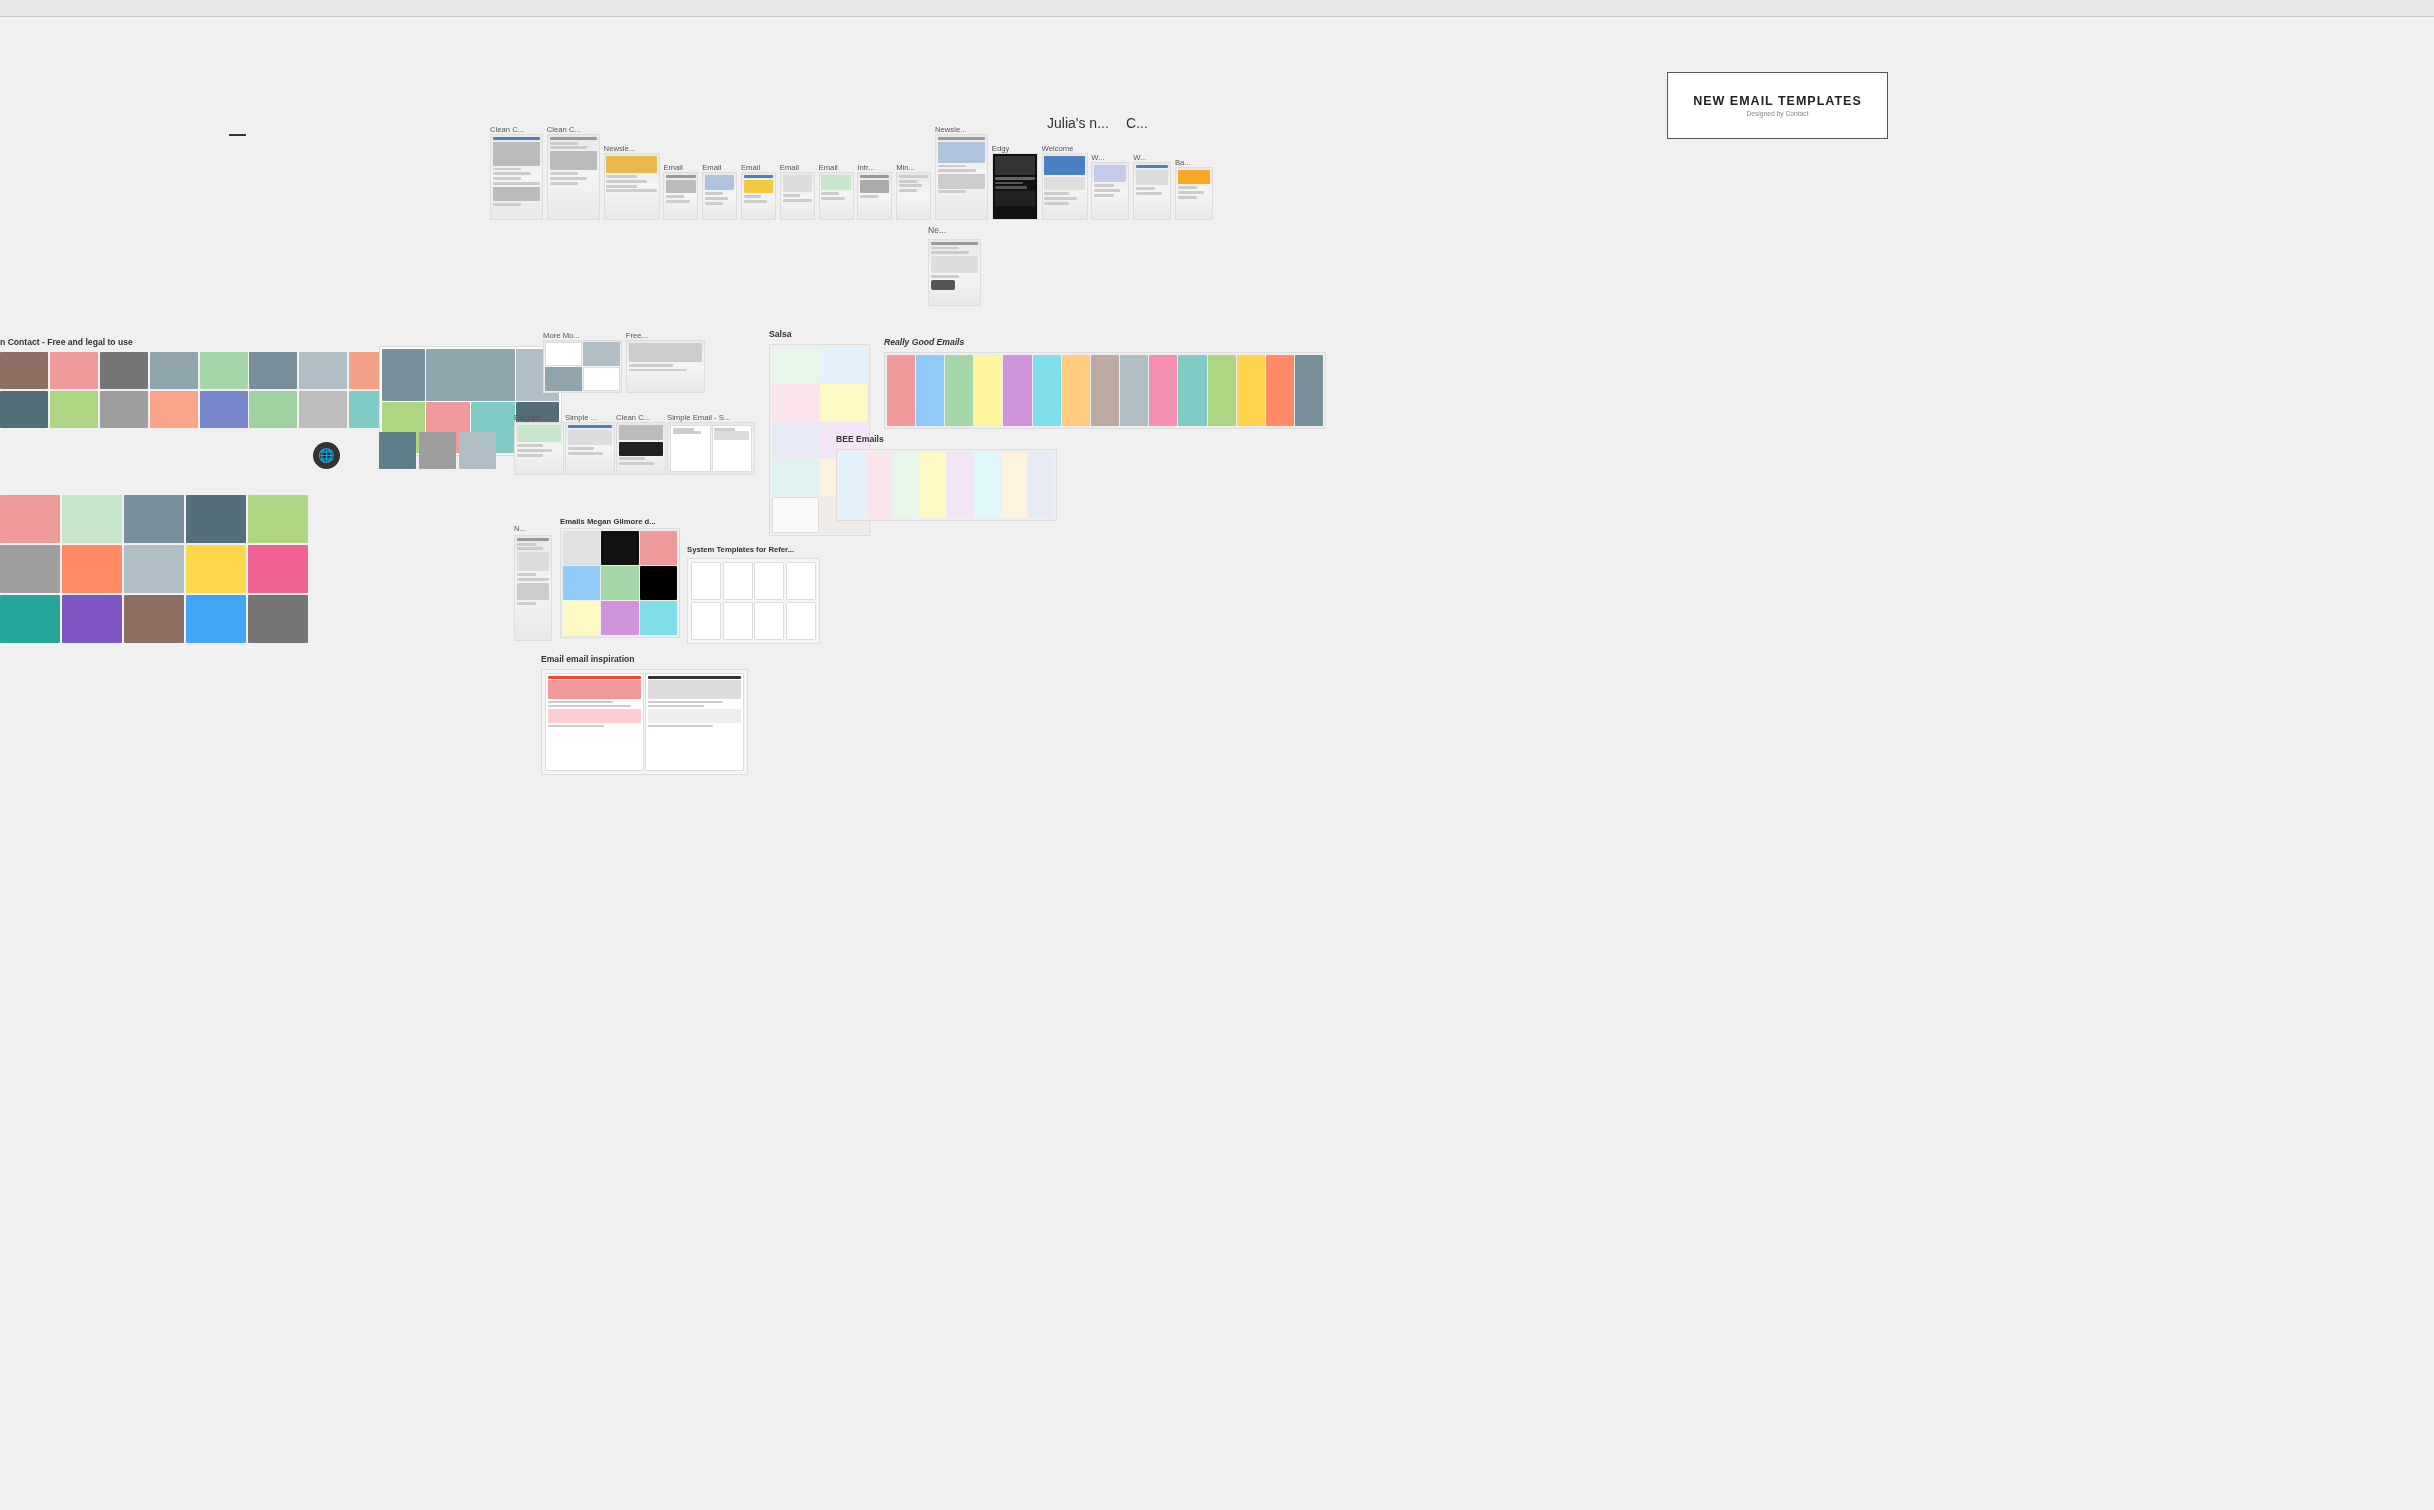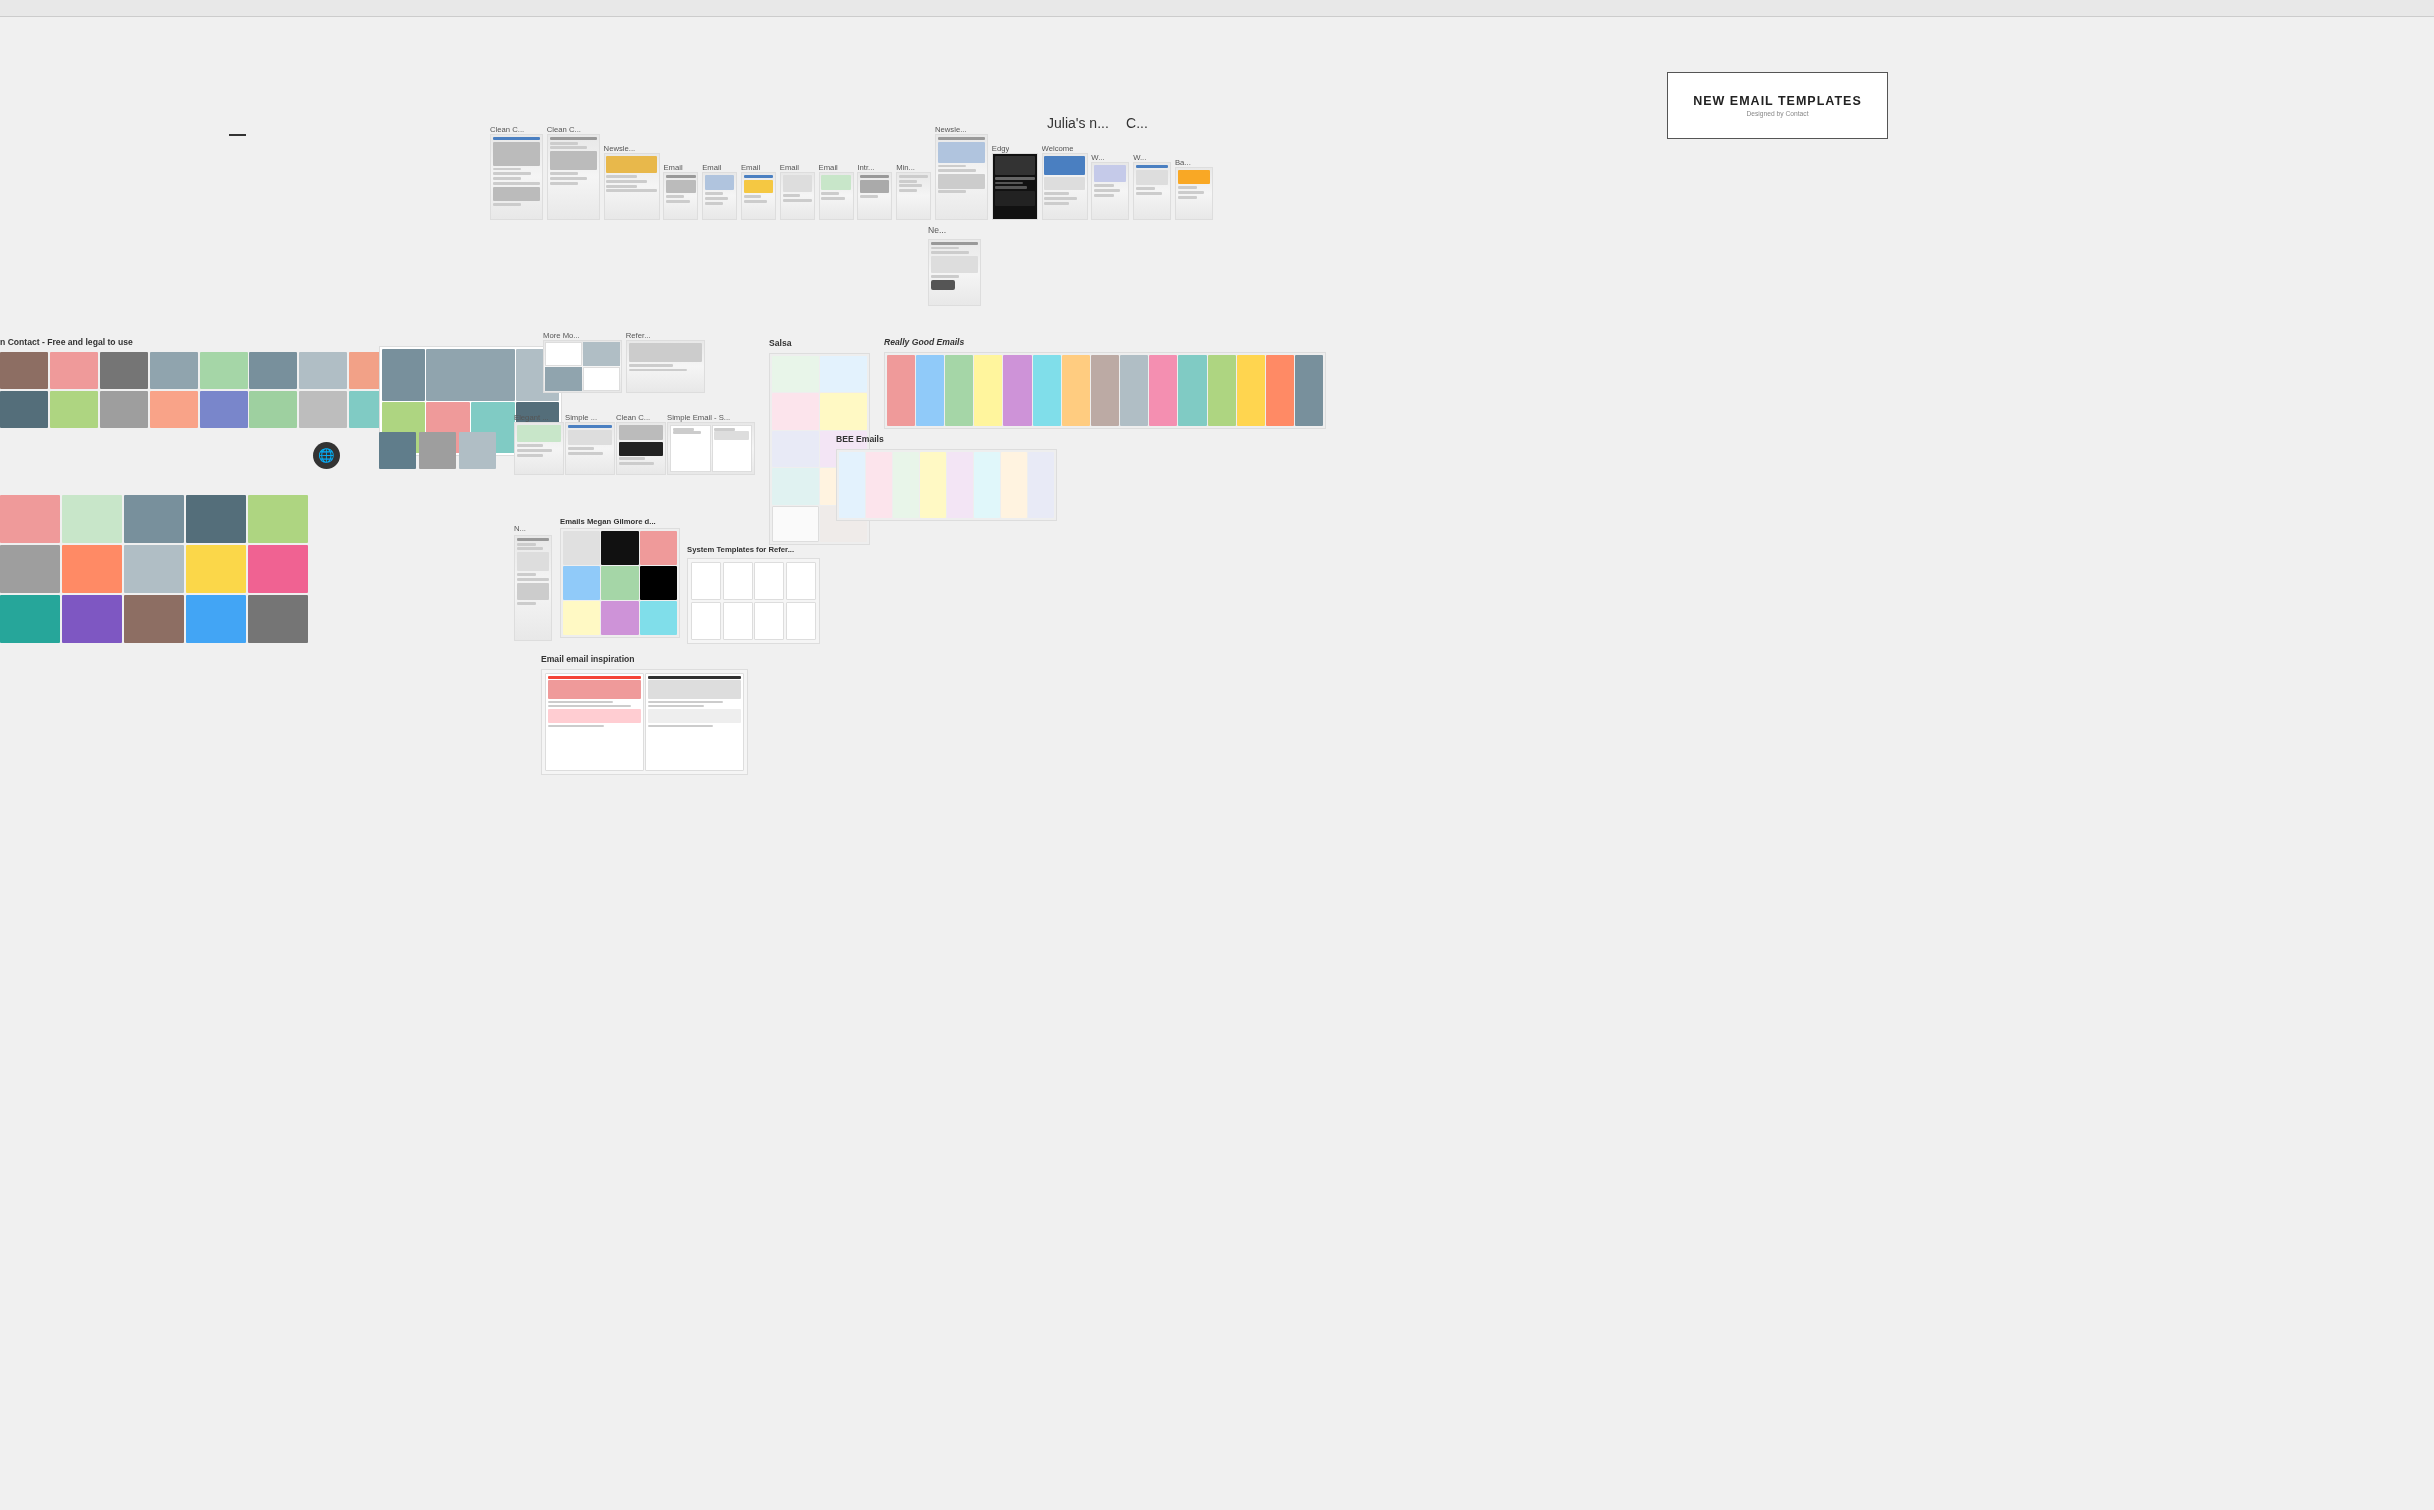--- a/index.html
+++ b/index.html
@@ -436,21 +436,21 @@
       <div class="thumb" style="width:79px;height:53px;">
         <div class="thumb-inner" style="display:grid;grid-template-columns:1fr 1fr;gap:1px;padding:1px;">
           <div style="background:#fff;border:1px solid #ddd;"></div>
           <div style="background:#b0bec5;"></div>
           <div style="background:#90a4ae;"></div>
           <div style="background:#fff;border:1px solid #ddd;"></div>
         </div>
       </div>
     </div>
     <div class="thumb-item">
-      <span class="thumb-label">Refer...</span>
+      <span class="thumb-label">Free...</span>
       <div class="thumb" style="width:79px;height:53px;">
         <div class="thumb-inner">
           <div class="thumb-img-placeholder" style="height:19px;background:#ccc;"></div>
           <div class="thumb-line short"></div>
           <div class="thumb-line medium"></div>
         </div>
       </div>
     </div>
   </div>
 </div>
@@ -501,21 +501,21 @@
           <div style="background:#fff;border:1px solid #ddd;padding:1.9px;">
             <div class="thumb-line short"></div>
             <div class="thumb-img-placeholder" style="height:9.6px;background:#ddd;"></div>
           </div>
         </div>
       </div>
     </div>
   </div>
 </div>
 
-<div style="position:absolute; top:332px; left:769px;">
+<div style="position:absolute; top:323px; left:769px;">
   <span style="font-size:8.6px;color:#333;font-weight:bold;">Salsa</span>
   <div class="thumb" style="width:101px;height:192px;margin-top:2.9px;">
     <div style="width:100%;height:100%;display:grid;grid-template-columns:1fr 1fr;grid-template-rows:repeat(5,1fr);gap:1px;padding:1.9px;background:#eee;">
       <div style="background:#e8f5e9;border-radius:1px;"></div>
       <div style="background:#e3f2fd;border-radius:1px;"></div>
       <div style="background:#fce4ec;border-radius:1px;"></div>
       <div style="background:#fff9c4;border-radius:1px;"></div>
       <div style="background:#e8eaf6;border-radius:1px;"></div>
       <div style="background:#f3e5f5;border-radius:1px;"></div>
       <div style="background:#e0f2f1;border-radius:1px;"></div>

